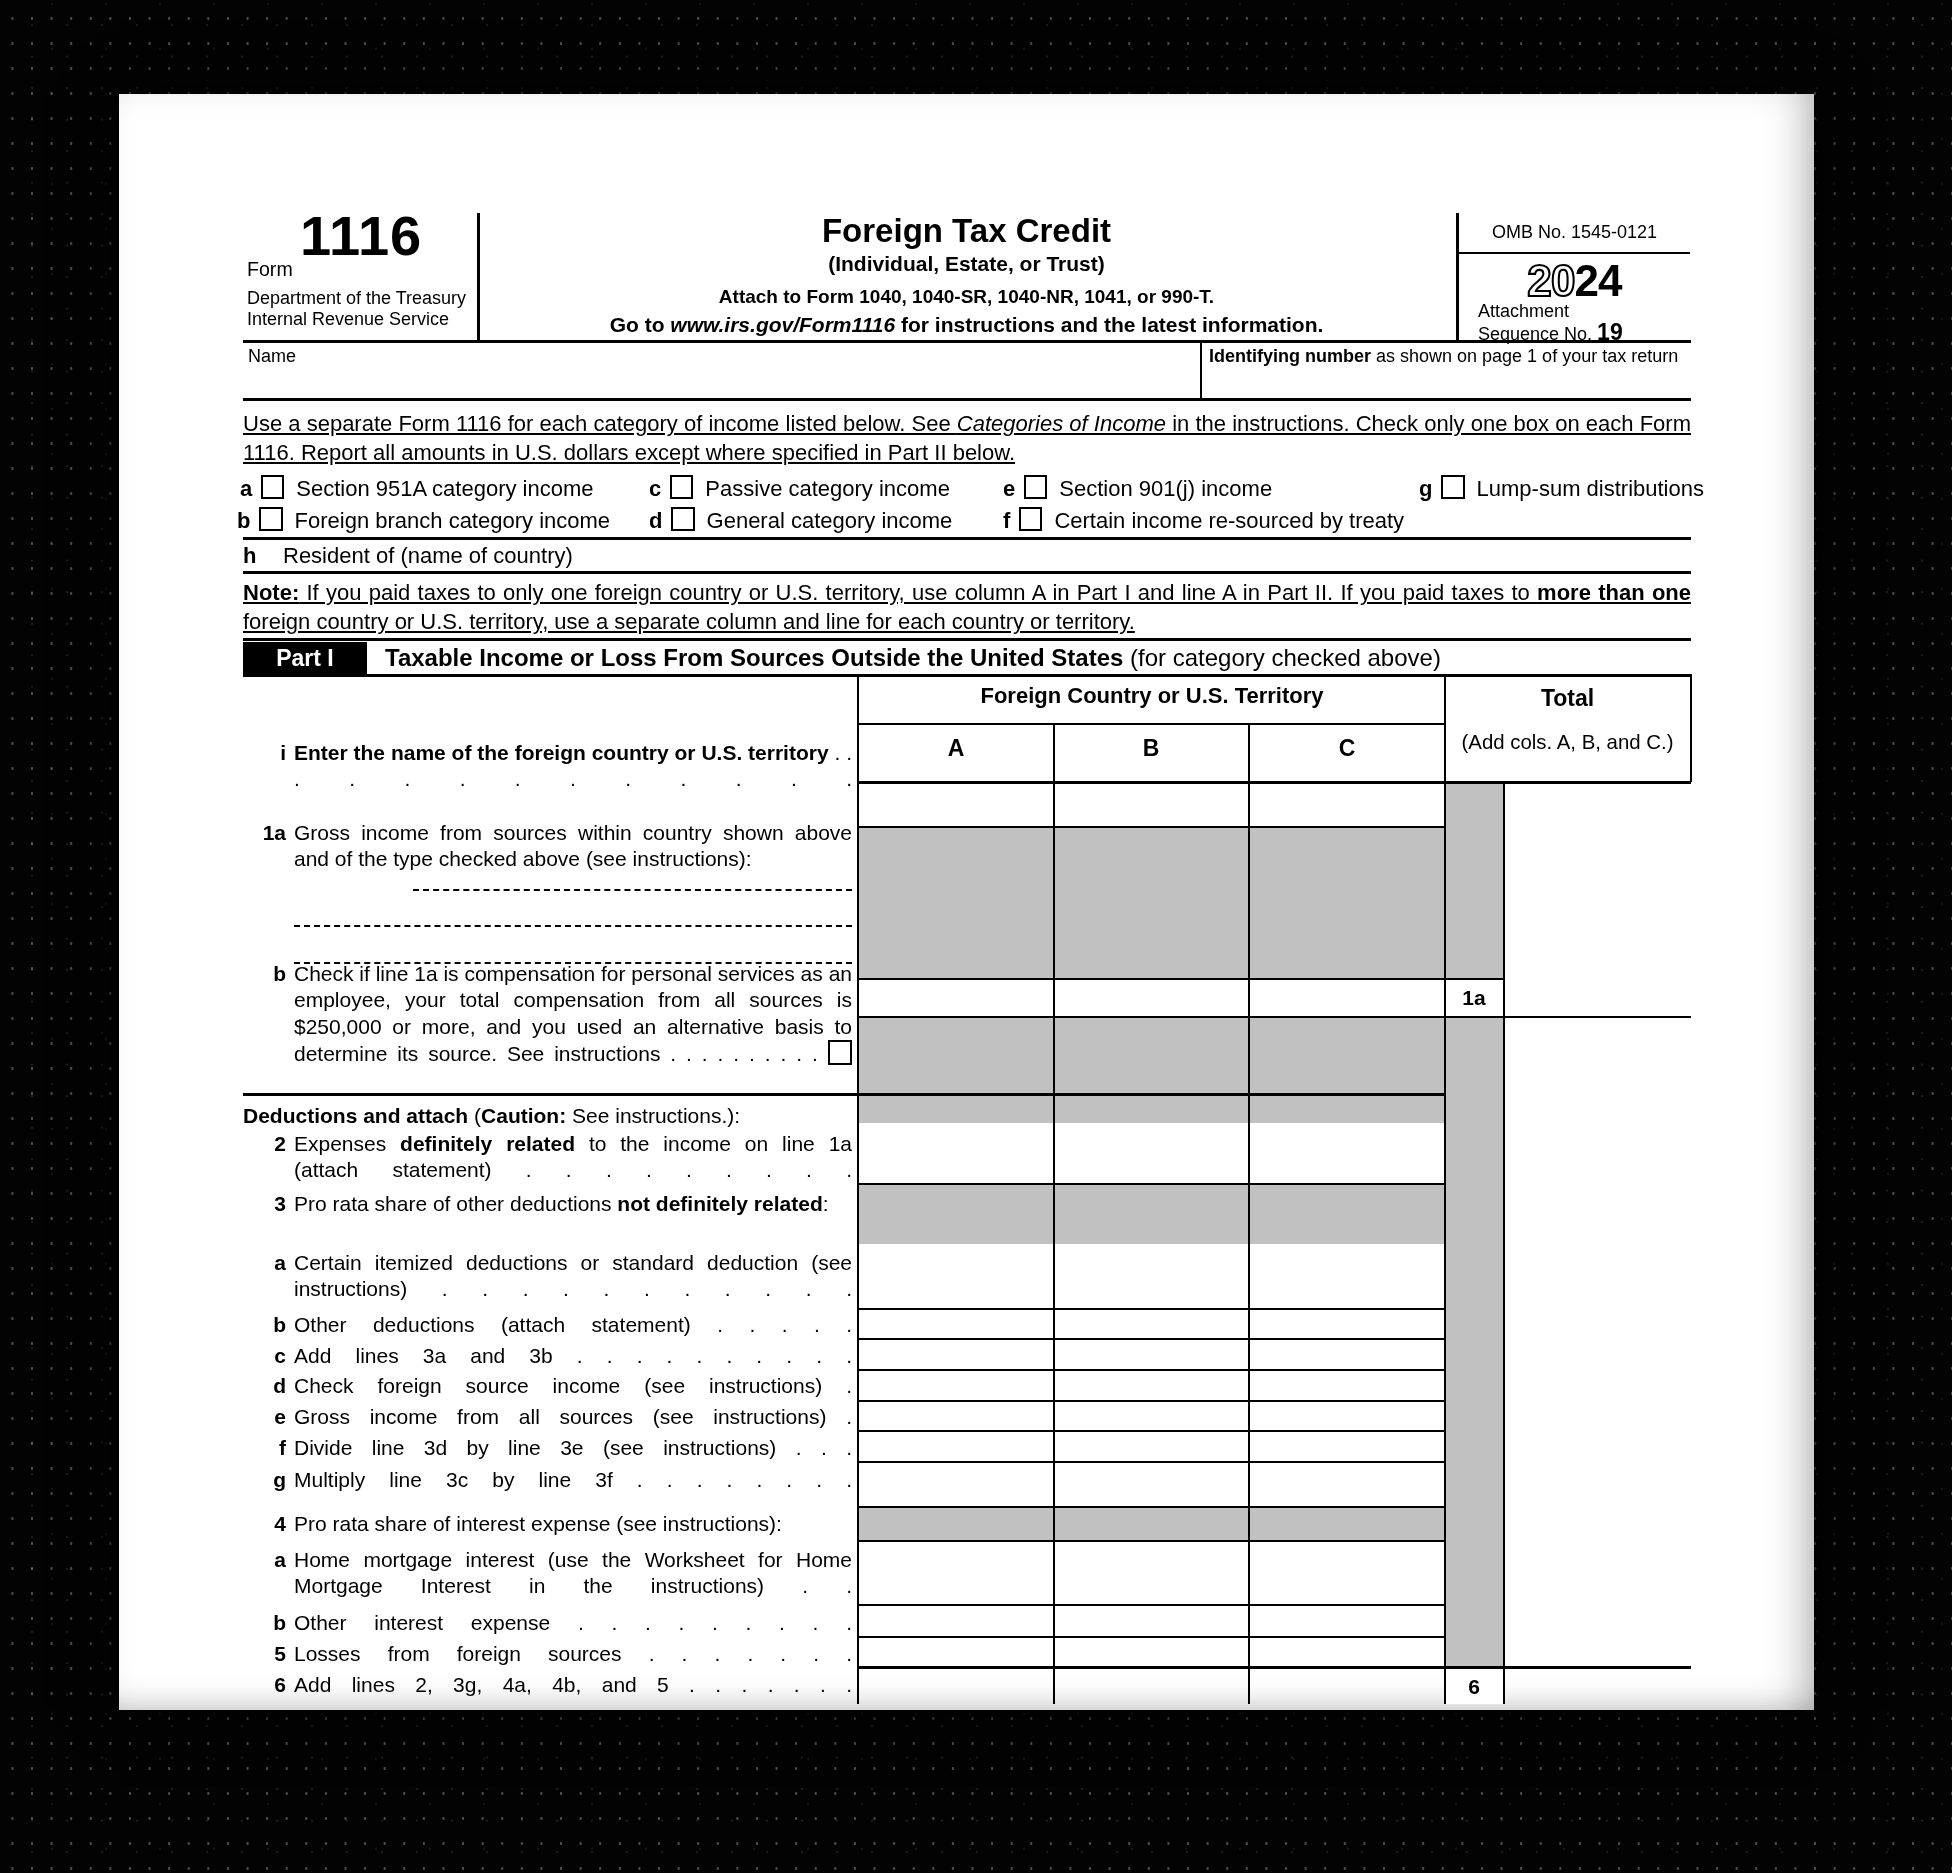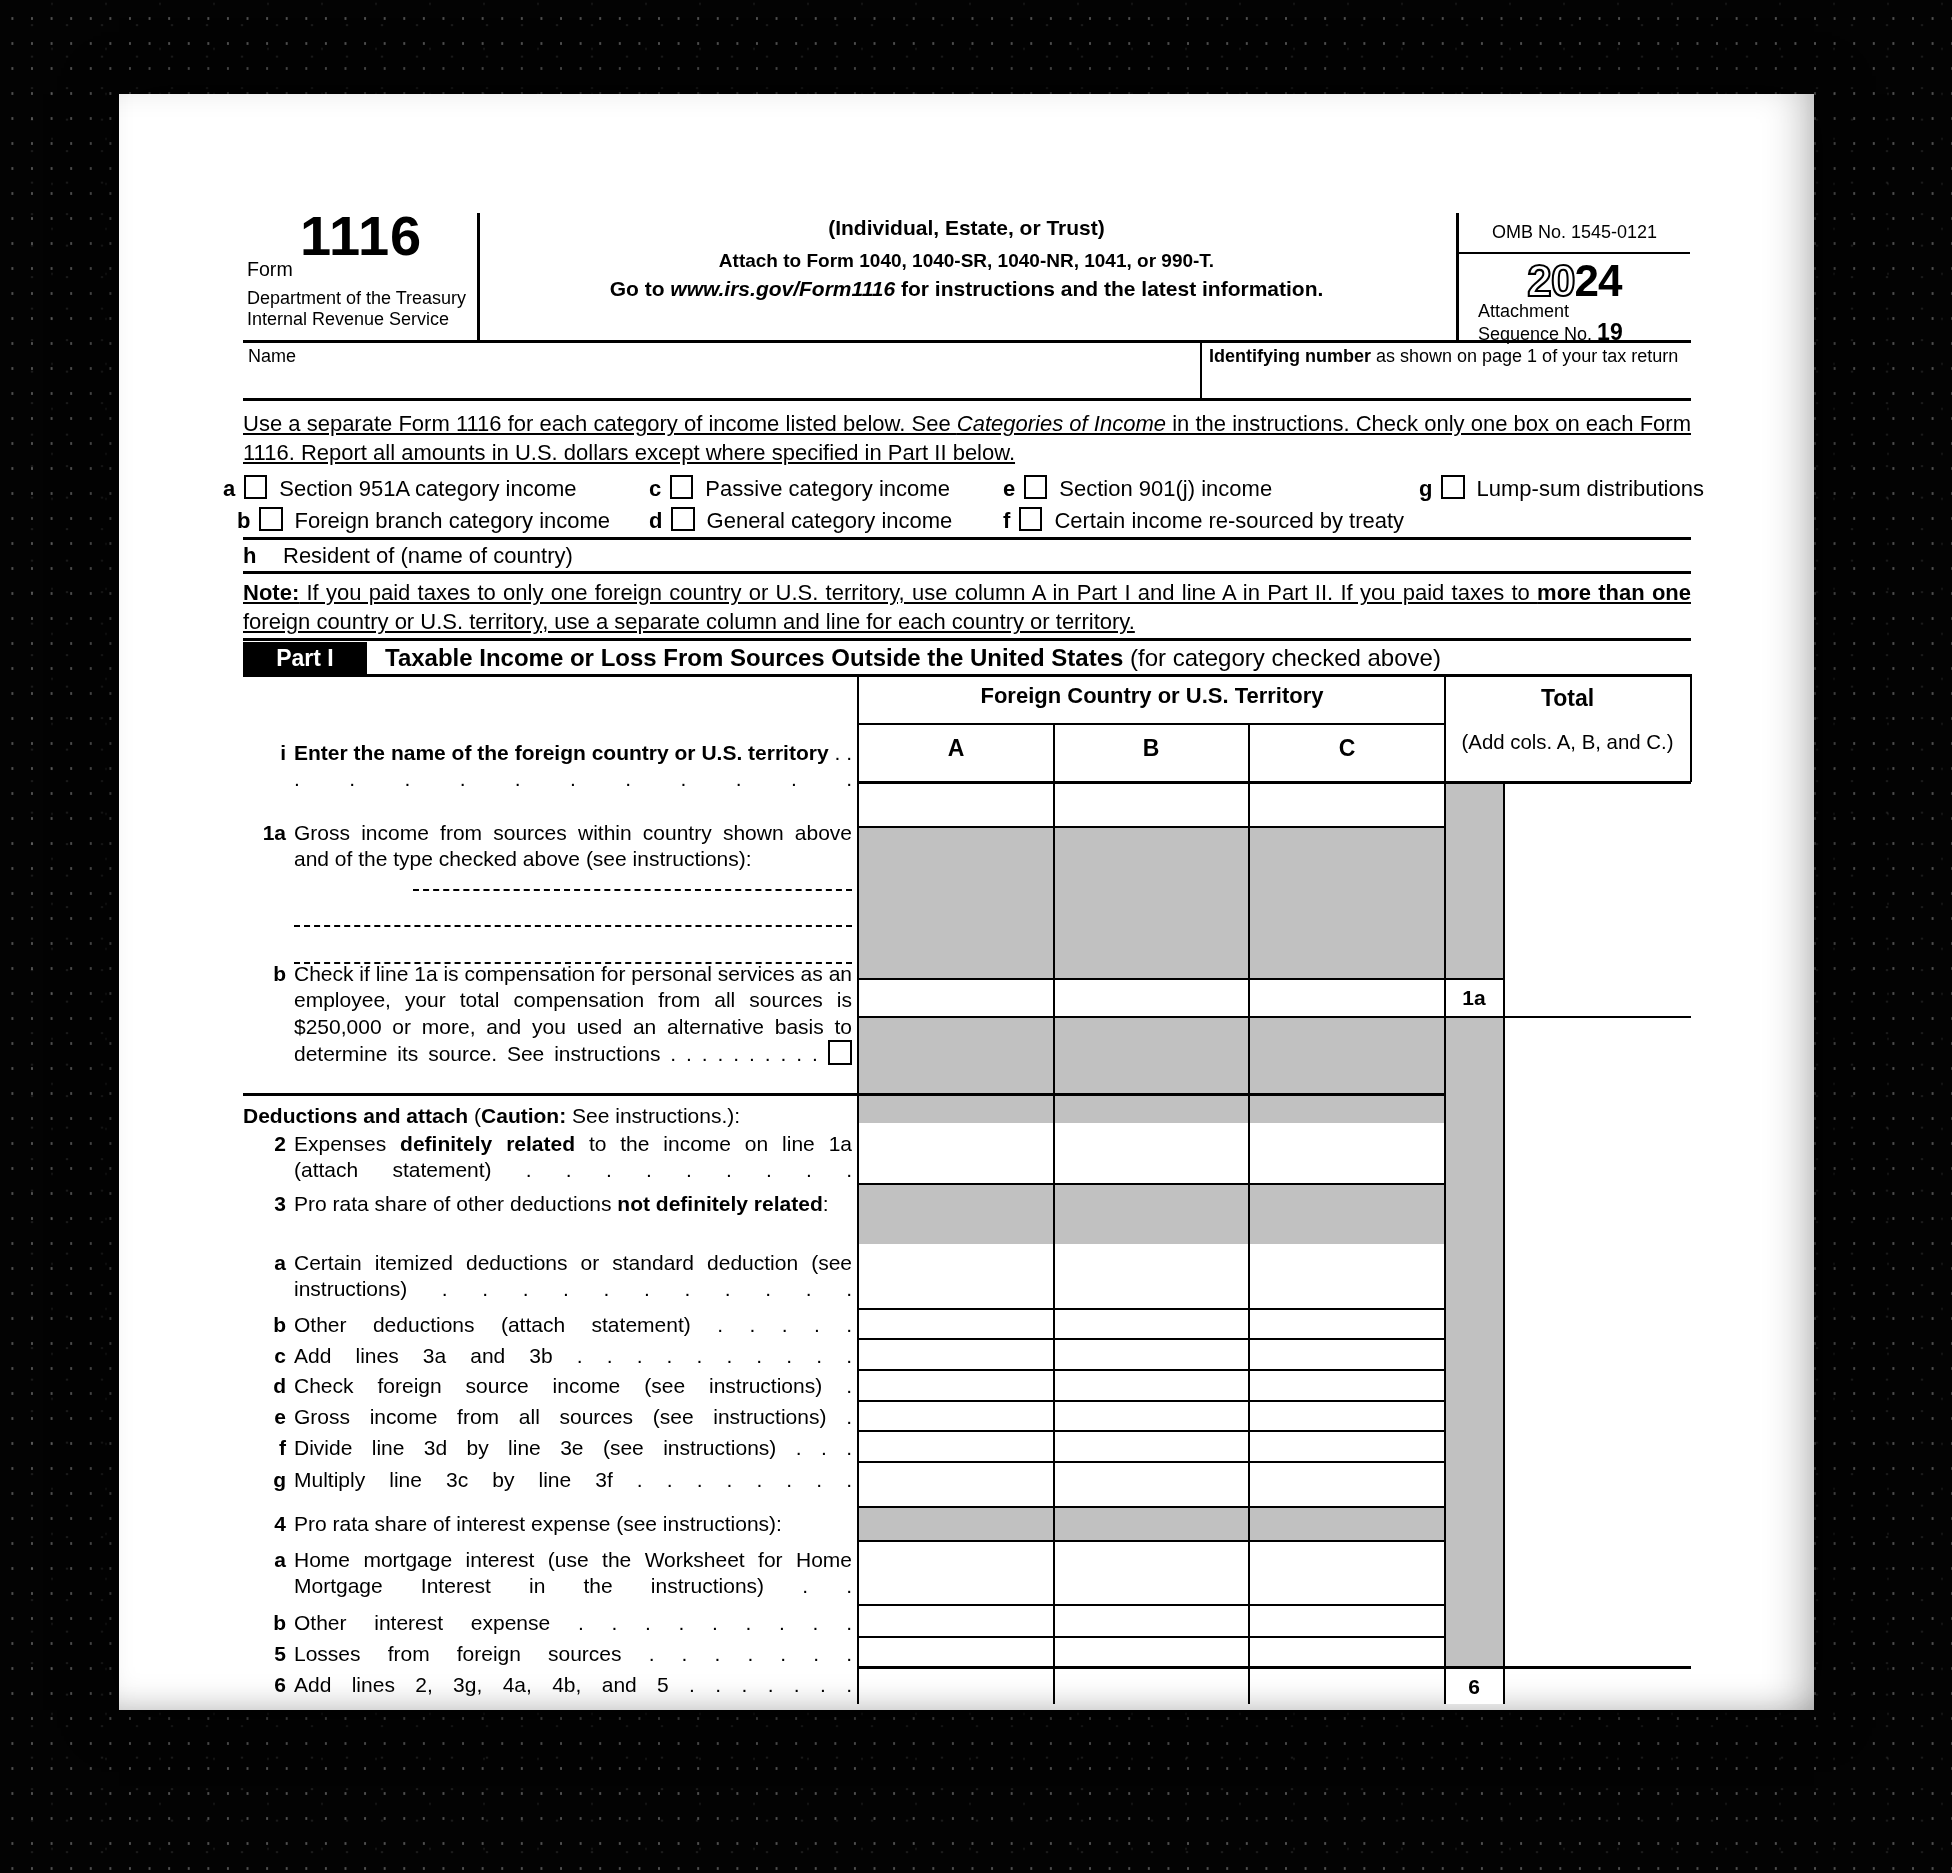--- a/index.html
+++ b/index.html
@@ -73,20 +73,21 @@
 
   <span class="abs form-word">Form</span>
   <span class="abs form-num">1116</span>
   <div class="abs dept small">
     <div>Department of the Treasury</div>
     <div>Internal Revenue Service</div>
   </div>
   <div class="vl" style="left:358px;top:119px;width:2.6px;height:128px;"></div>
 
   <div class="abs hdr-center">
+    <div class="hdr-title">Foreign Tax Credit</div>
     <div class="hdr-sub">(Individual, Estate, or Trust)</div>
     <div class="hdr-attach">Attach to Form 1040, 1040-SR, 1040-NR, 1041, or 990-T.</div>
     <div class="hdr-goto"><span>Go to </span><span class="i">www.irs.gov/Form1116</span><span> for instructions and the latest information.</span></div>
   </div>
 
   <div class="vl" style="left:1337px;top:119px;width:2.6px;height:128px;"></div>
   <div class="abs omb">OMB No. 1545-0121</div>
   <div class="hl" style="left:1337px;top:158px;width:234px;height:1.7px;"></div>
   <div class="abs year"><span class="year-outline">20</span><span>24</span></div>
   <div class="abs attach-block">
@@ -98,21 +99,21 @@
 
   <span class="abs small name-lbl">Name</span>
   <div class="abs" style="left:129px;top:273px;width:937px;height:29px;"></div>
   <div class="vl" style="left:1081px;top:248px;width:1.7px;height:56px;"></div>
   <div class="abs small id-lbl"><span style="font-weight: bold;">Identifying number</span><span> as shown on page 1 of your tax return</span></div>
   <div class="abs" style="left:1090px;top:273px;width:477px;height:29px;"></div>
   <div class="hl" style="left:124px;top:304px;width:1448px;height:2.6px;"></div>
 
   <div class="abs para body-txt" style="top:315px;"><span>Use a separate Form 1116 for each category of income listed below. See </span><span style="font-style: italic;">Categories of Income</span><span> in the instructions. Check only one box on each Form 1116. Report all amounts in U.S. dollars except where specified in Part II below.</span></div>
 
-  <div class="cat" style="left:104px;top:381px;">
+  <div class="cat" style="left:121px;top:381px;">
     <span class="k">a</span><span class="cbox"></span><span>Section 951A category income</span>
   </div>
   <div class="cat" style="left:530px;top:381px;">
     <span class="k">c</span><span class="cbox"></span><span>Passive category income</span>
   </div>
   <div class="cat" style="left:884px;top:381px;">
     <span class="k">e</span><span class="cbox"></span><span>Section 901(j) income</span>
   </div>
   <div class="cat" style="left:1300px;top:381px;">
     <span class="k">g</span><span class="cbox"></span><span>Lump-sum distributions</span>

